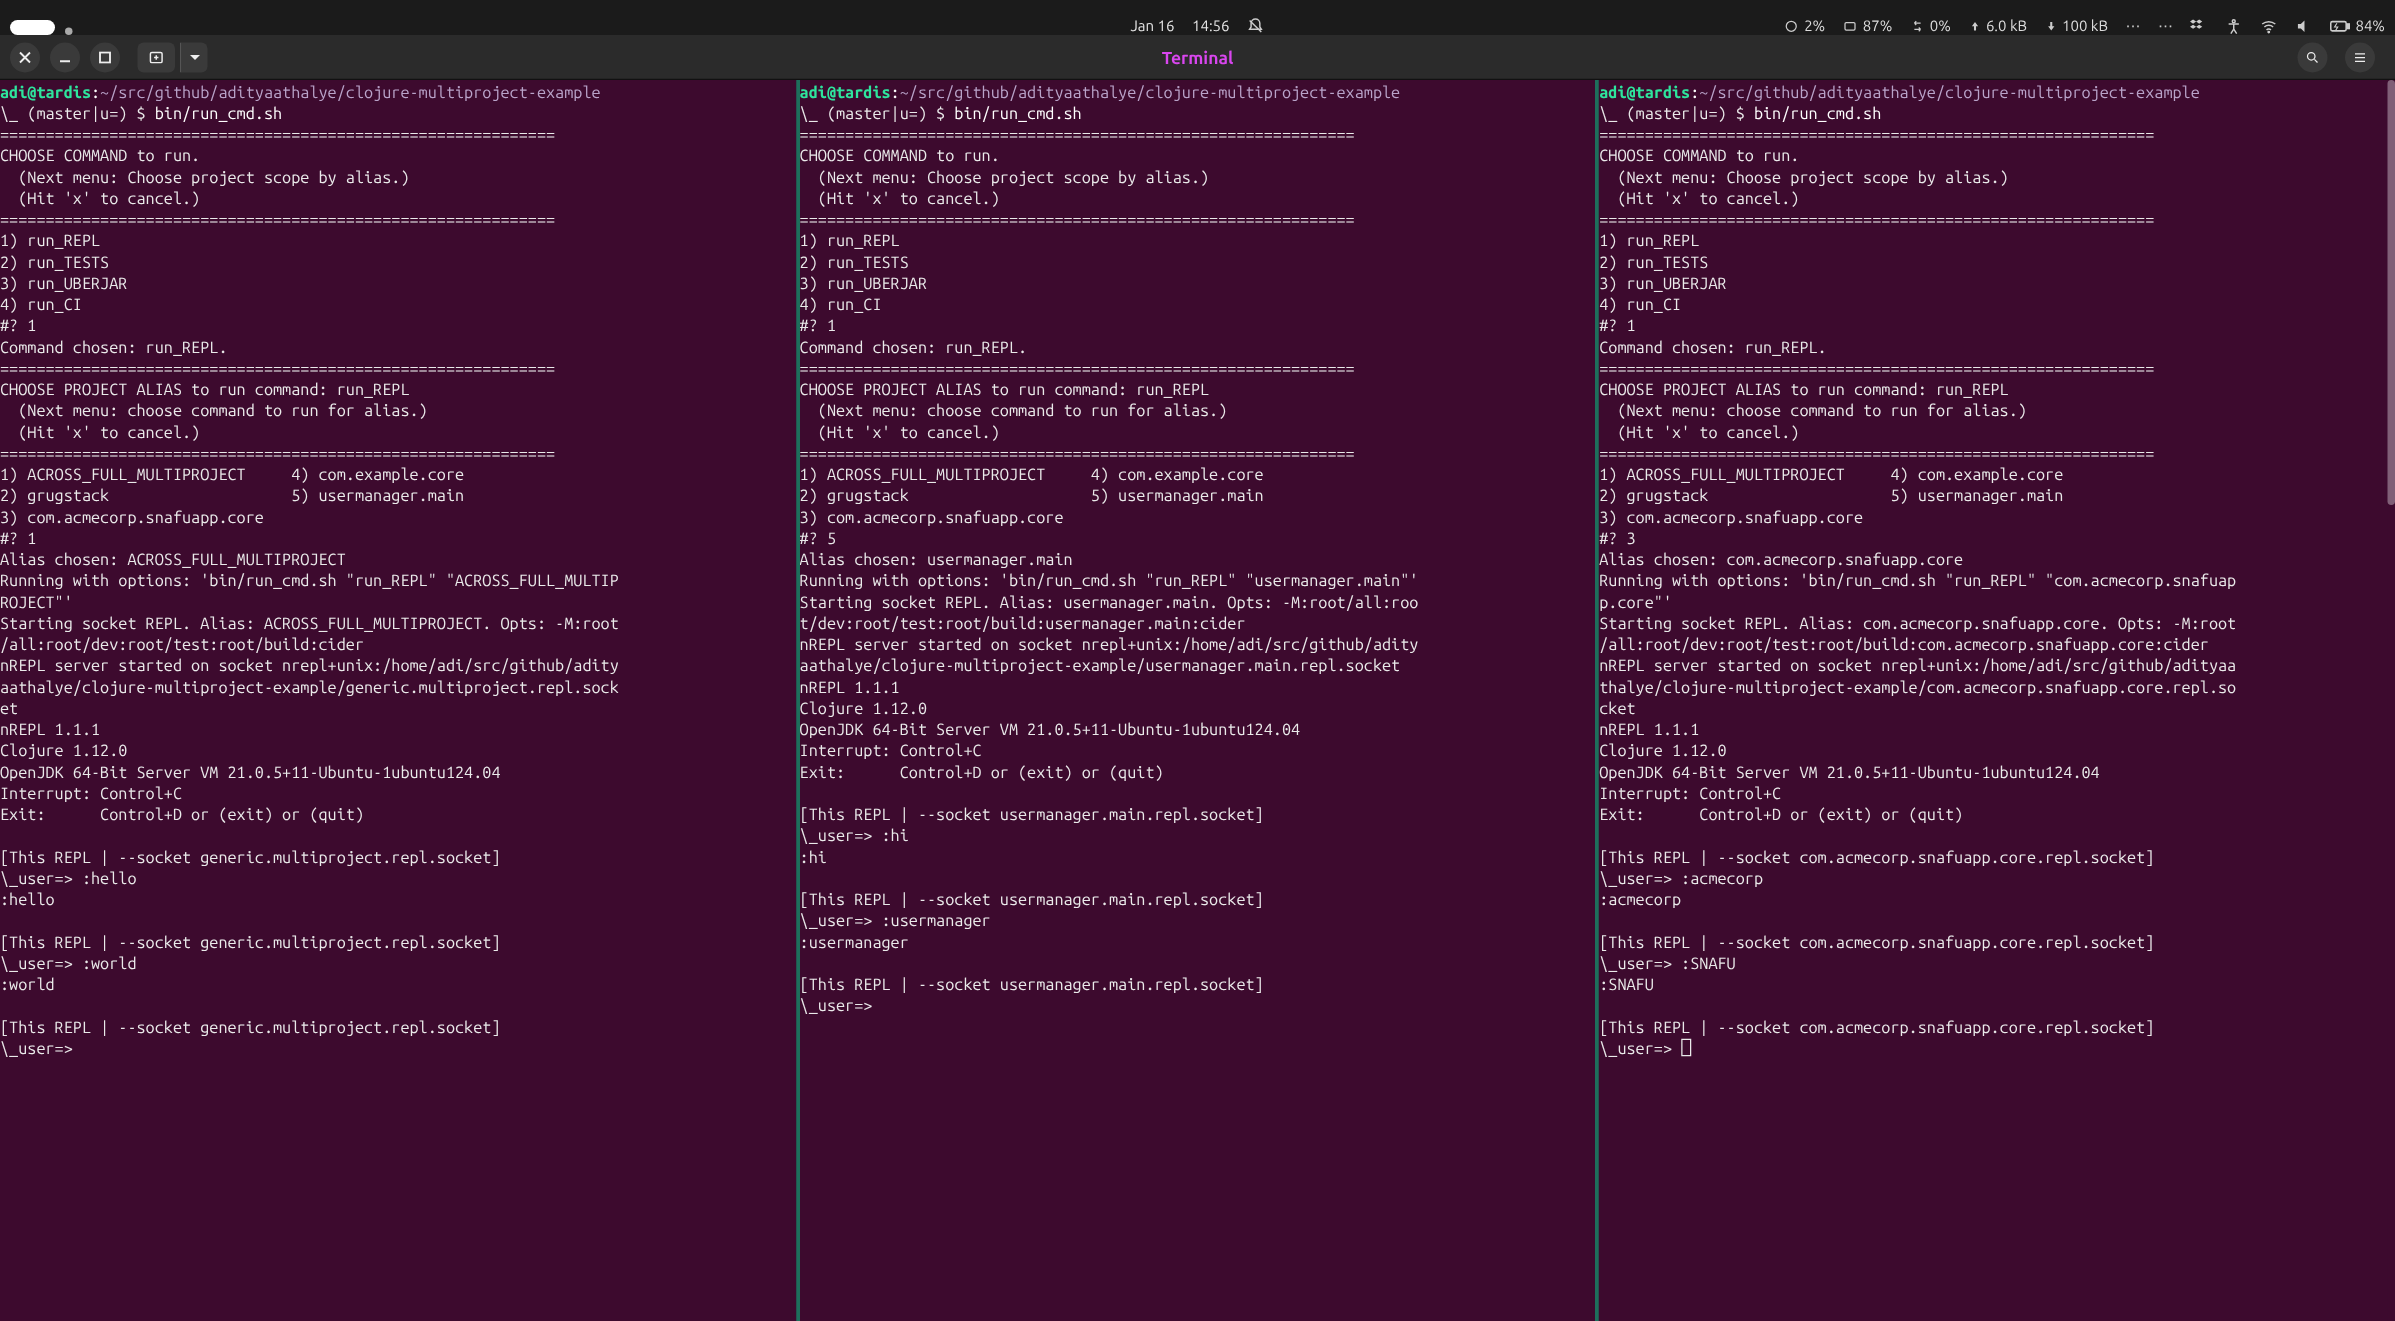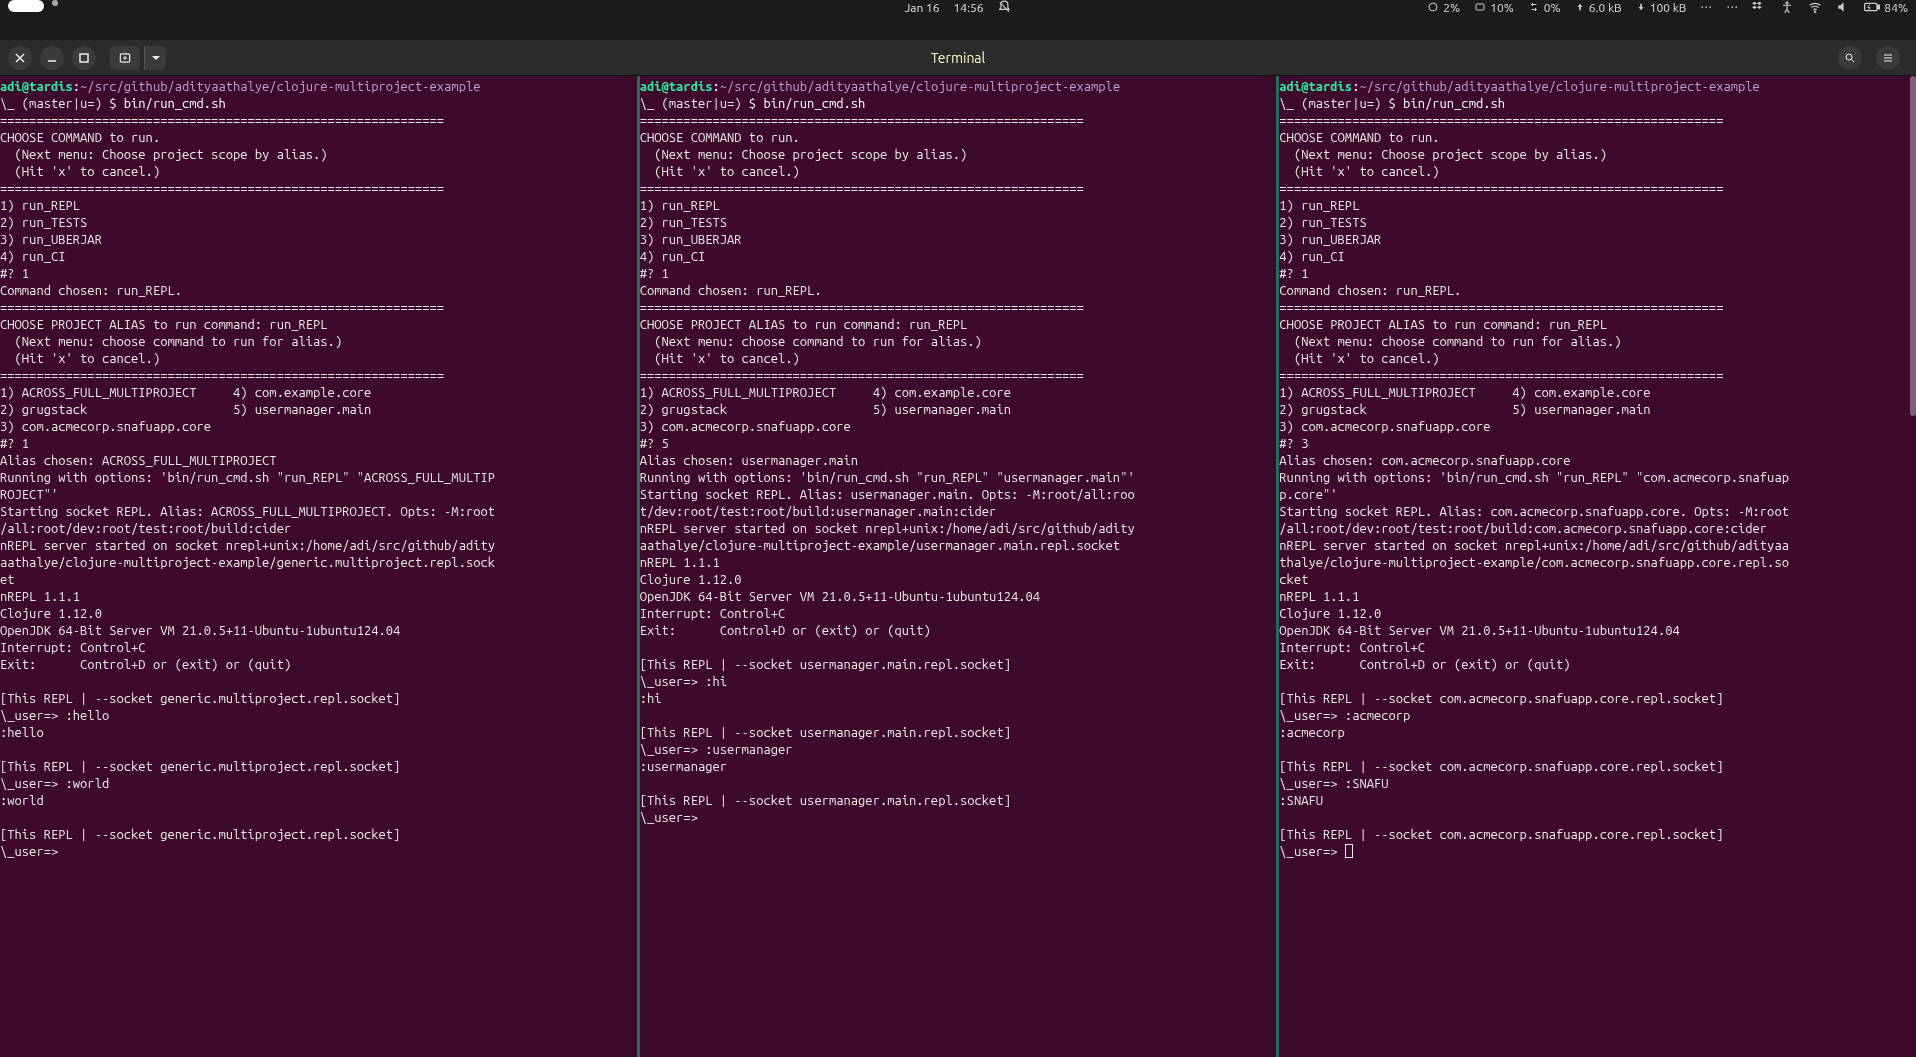--- a/index.html
+++ b/index.html
@@ -6,24 +6,24 @@
   html, body {
     width: 1916px;
     height: 1057px;
     background: #000;
     font-family: "Ubuntu", "Cantarell", sans-serif;
     overflow: hidden;
     color: #e6e6e6;
   }
   
   .sysbar {
-    height: 40px;
+    height: 28px;
     background: #1b1b1b;
     display: flex;
-    align-items: flex-start;
+    align-items: flex-end;
     font-size: 12px;
     padding: 0 8px;
     position: relative;
   }
   .sysbar .left-pill {
     width: 36px; height: 12px; border-radius: 6px; background: #fff;
     margin-right: 8px;
   }
   .sysbar .dot { width: 6px; height: 6px; border-radius: 50%; background: #aaa; }
   .sysbar .center {
@@ -50,21 +50,21 @@
     background: #3a3a3a;
     display: inline-flex; align-items: center; justify-content: center;
     margin-right: 8px;
     color: #ddd;
     font-size: 12px;
   }
   .tbtn.rect { border-radius: 5px; }
   .tbtn-group { display: flex; align-items: center; }
   .tbar-title {
     position: absolute; left: 50%; transform: translateX(-50%);
-    font-weight: 400; font-size: 14px; color: #fef9c3;
+    font-weight: 700; font-size: 14px; color: #d946ef;
   }
   .tbar-right { margin-left: auto; display: flex; gap: 6px; }
 
   
   .termwrap {
     height: calc(1057px - 24px - 36px);
     background: #3d0a2e;
     display: flex;
   }
   .pane {
@@ -126,21 +126,21 @@
     <span class="metric">
       <svg width="12" height="12" viewBox="0 0 24 24" fill="none" stroke="#ccc" stroke-width="2">
           <circle cx="12" cy="12" r="8"></circle>
         </svg>
       <span>2%</span>
     </span>
     <span class="metric">
       <svg width="12" height="12" viewBox="0 0 24 24" fill="none" stroke="#ccc" stroke-width="2">
           <rect x="4" y="6" width="16" height="12" rx="2"></rect>
         </svg>
-      <span>10%</span>
+      <span>87%</span>
     </span>
     <span class="metric">
       <svg width="12" height="12" viewBox="0 0 24 24" fill="none" stroke="#ccc" stroke-width="2">
           <path d="M7 7h10M7 7l3-3M7 7l3 3M17 17H7M17 17l-3-3M17 17l-3 3"></path>
         </svg>
       <span>0%</span>
     </span>
     <span class="metric">
       <svg width="10" height="10" viewBox="0 0 24 24" fill="#ccc">
           <path d="M12 4l6 8h-4v8h-4v-8H6z"></path>

